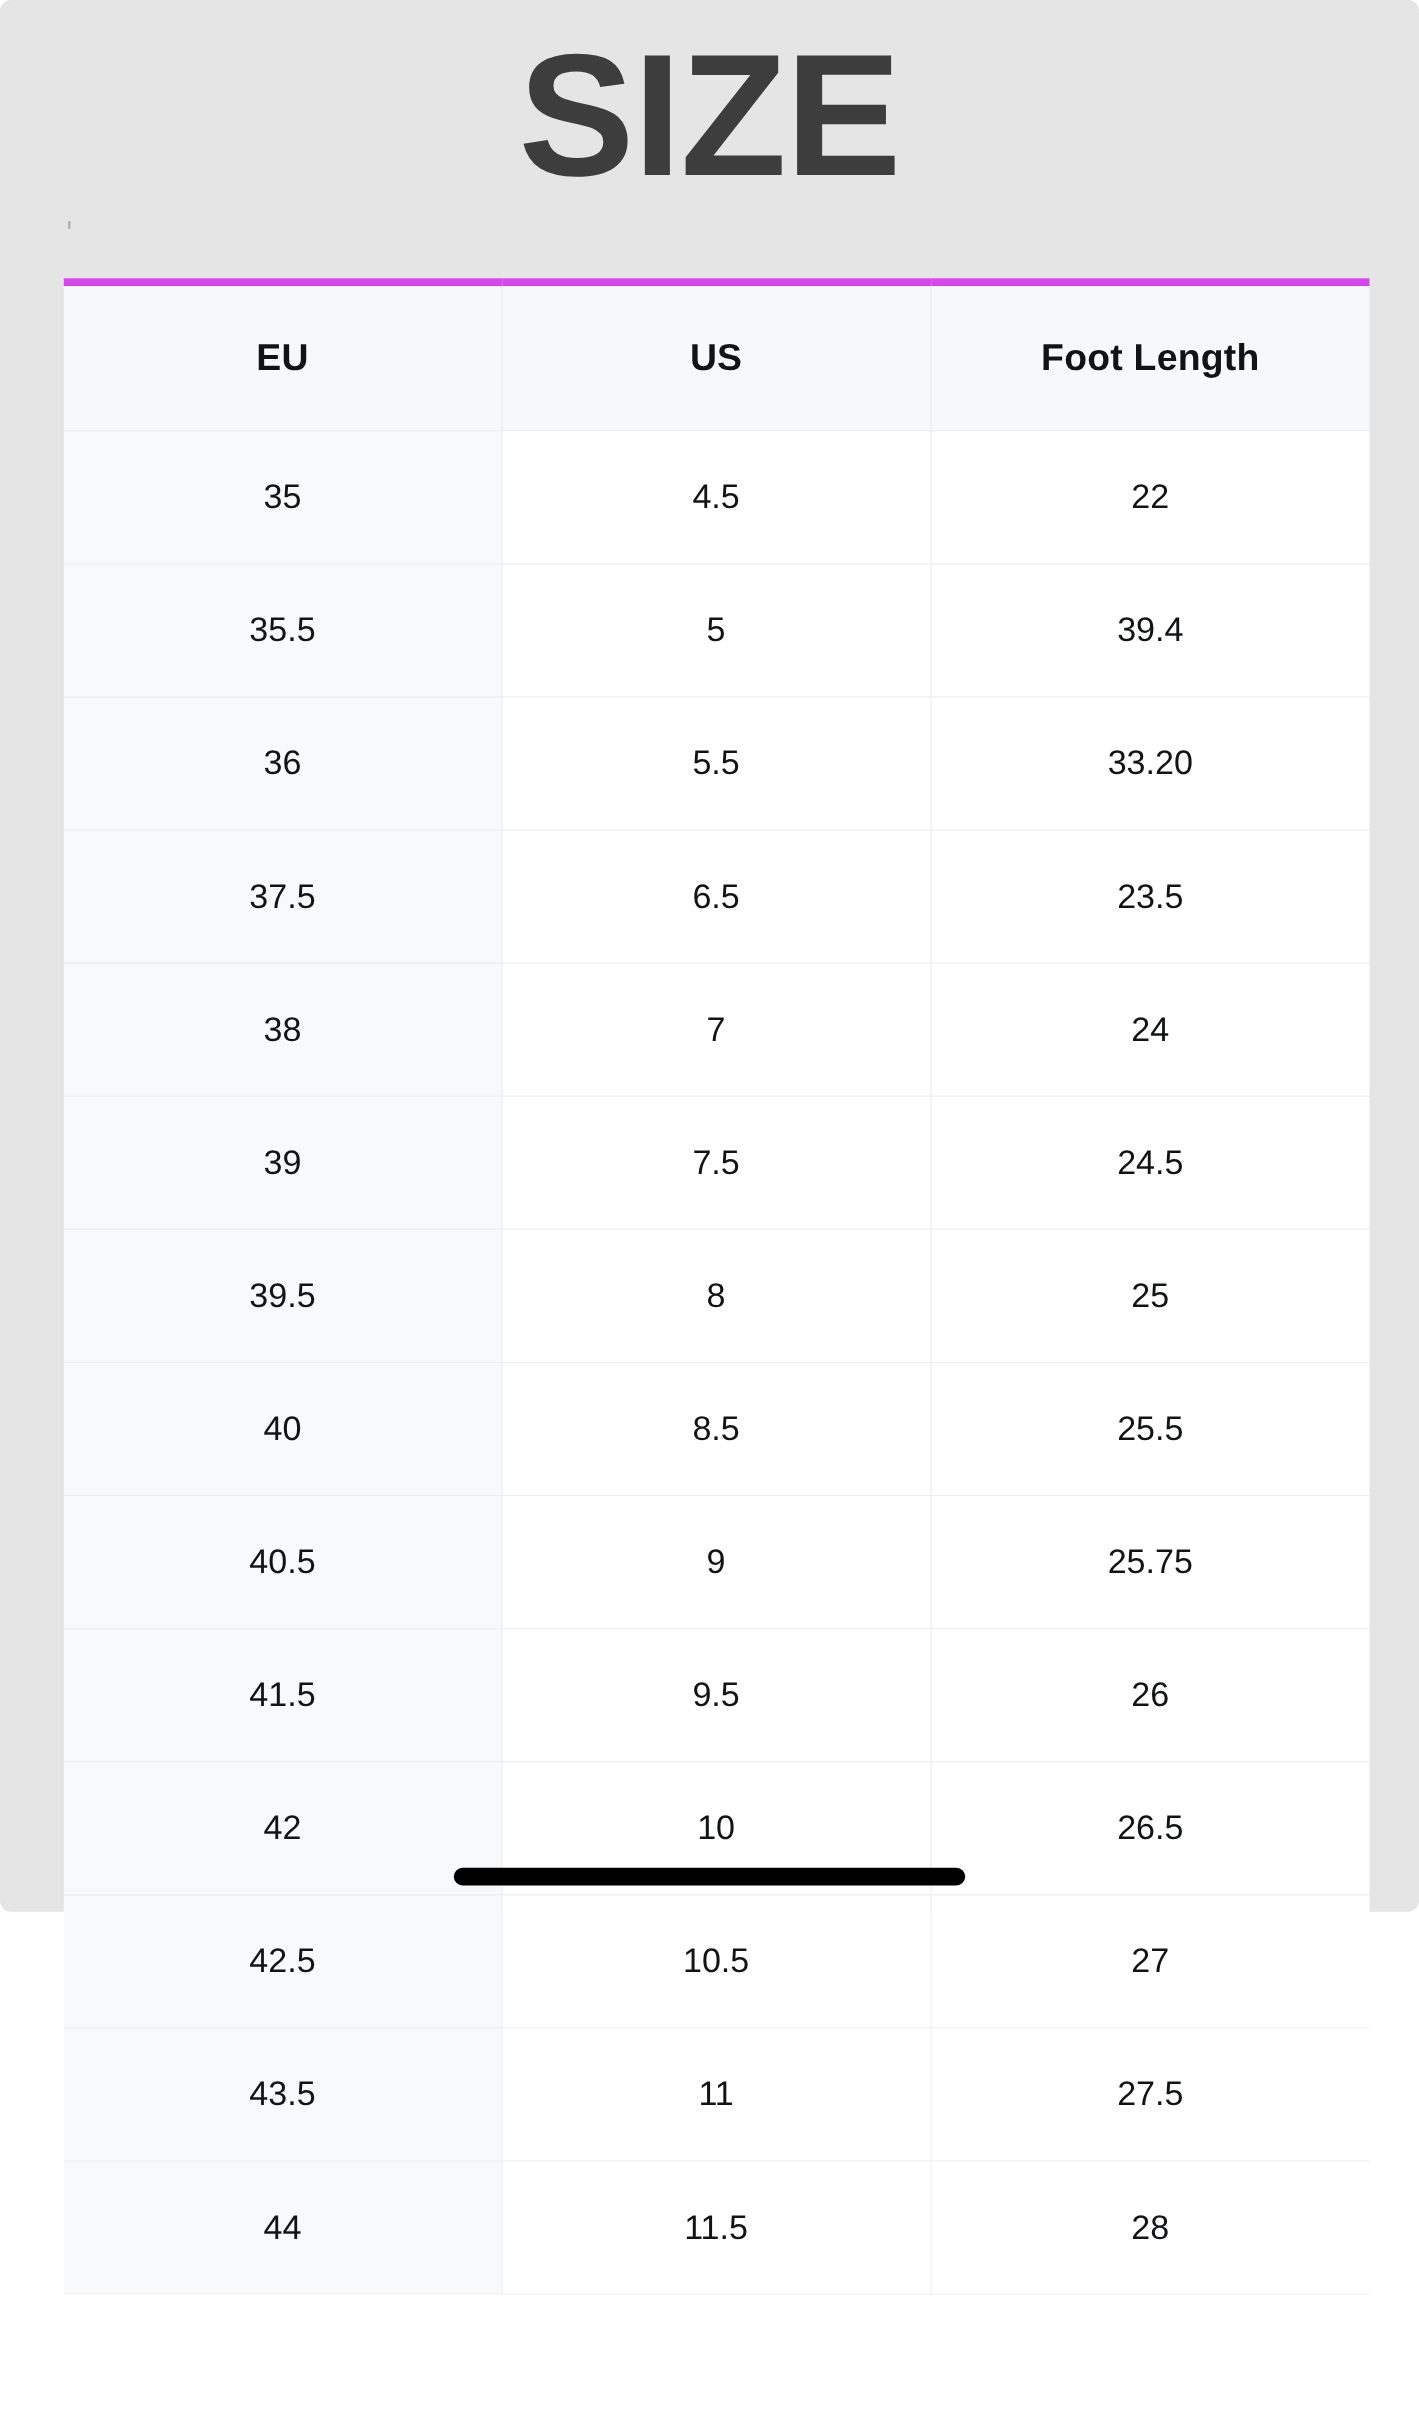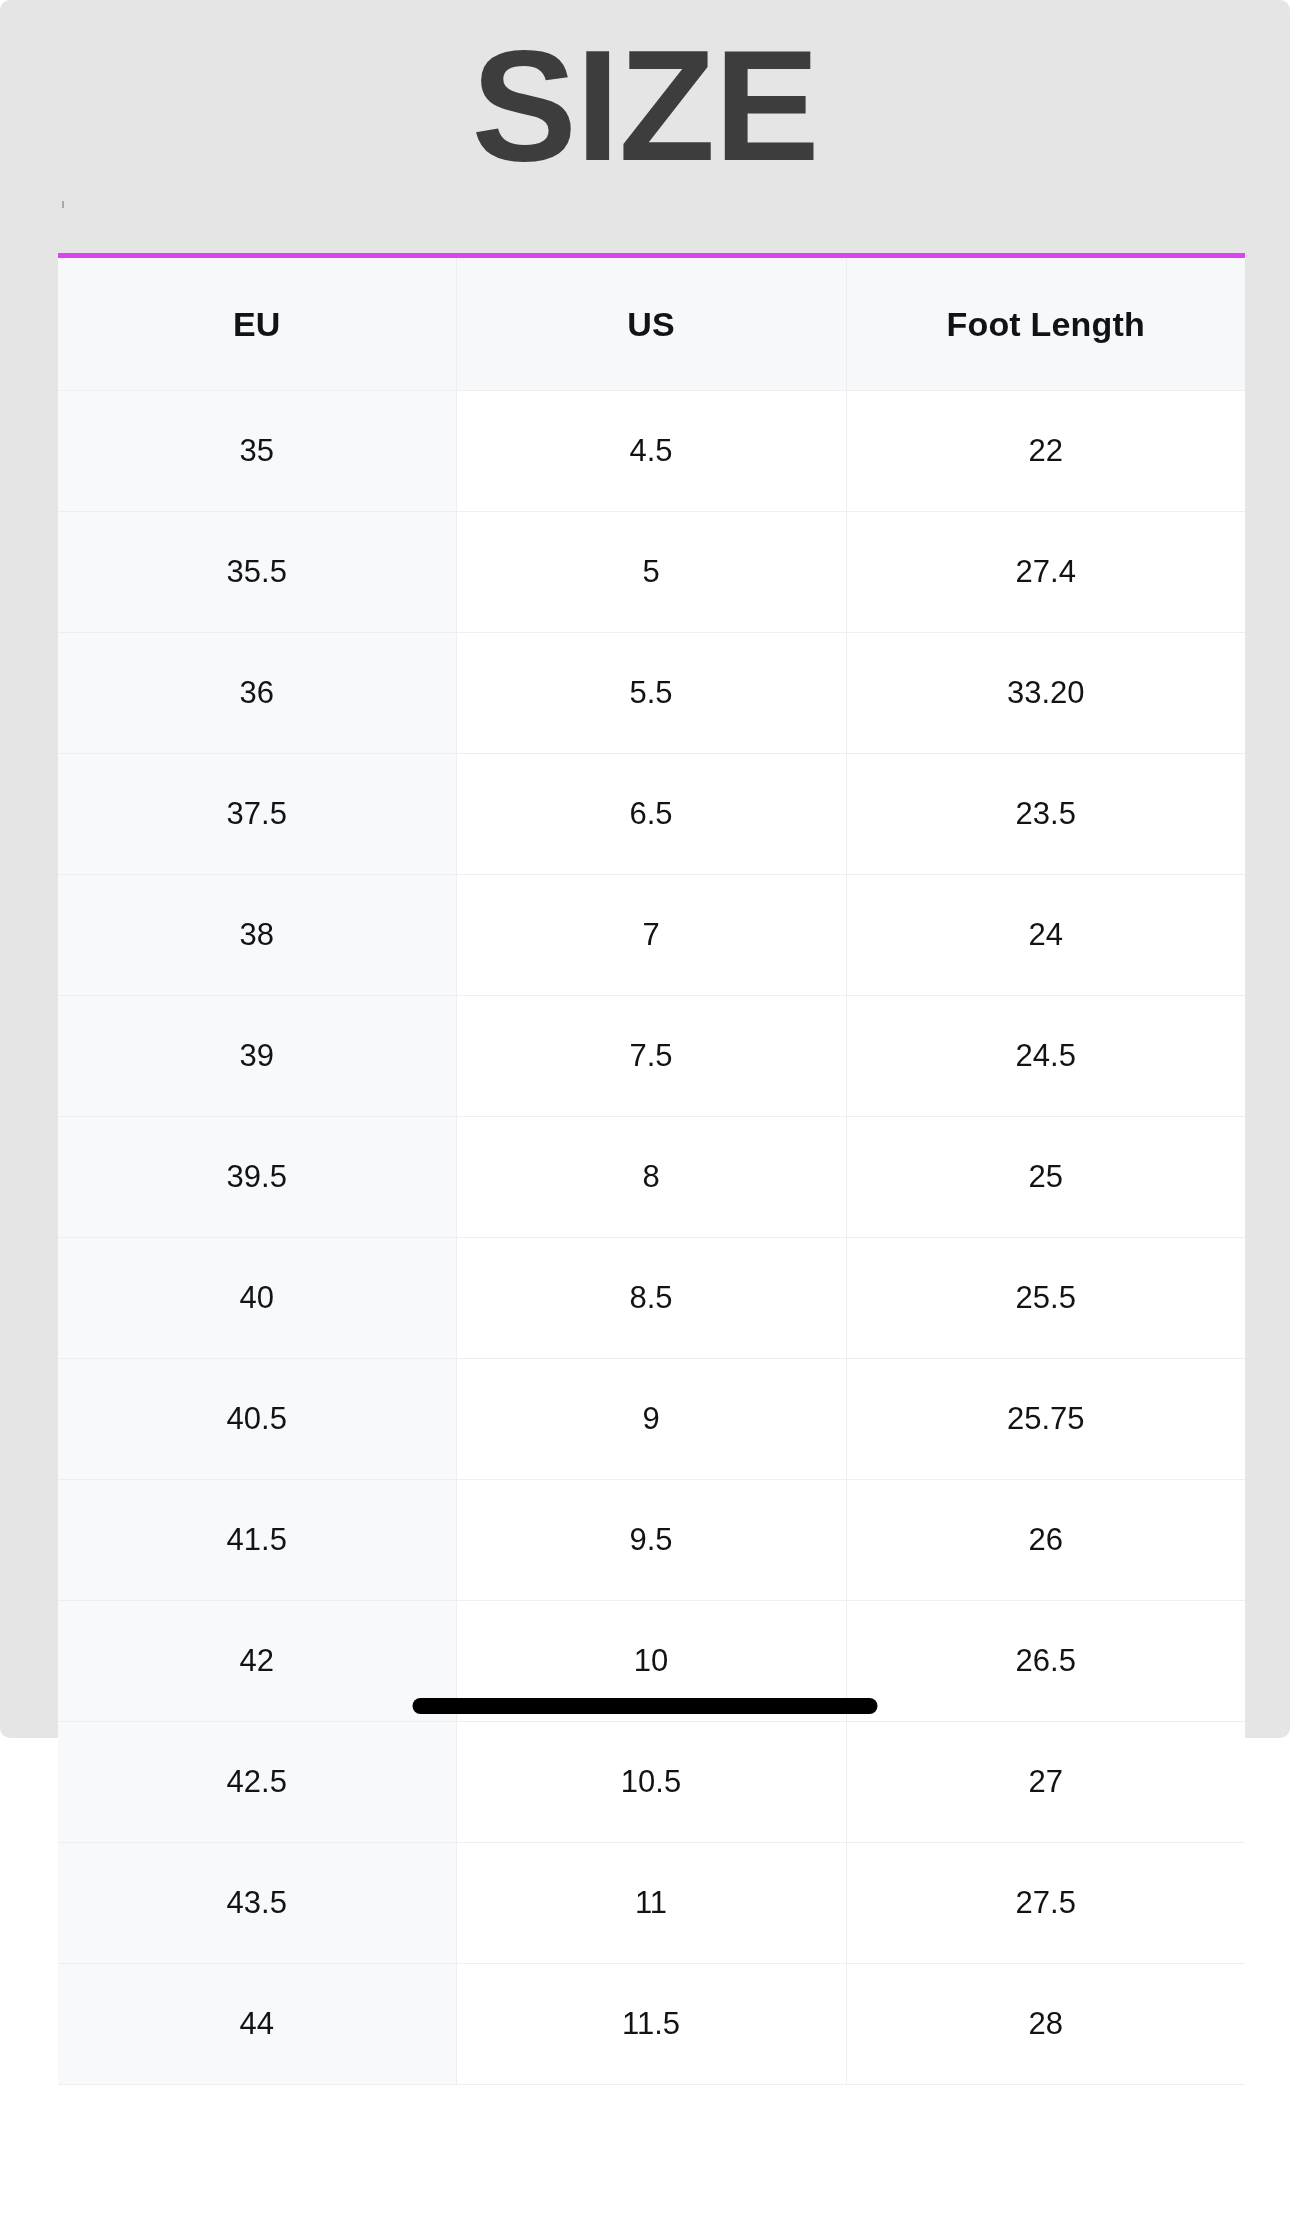--- a/index.html
+++ b/index.html
@@ -56,21 +56,21 @@
     border-right:none;
   }
 
   thead th {
     height:135px;
     background:#f7f8fa;
     font-size:34px;
     font-weight:700;
     letter-spacing:.2px;
   }
-  thead tr th { border-top:5px solid #d946ef; }
+  thead tr th { border-top:7px solid #d946ef; }
 
   tbody td {
     height:121px;
     font-size:31px;
     font-weight:400;
     background:#ffffff;
   }
   tbody td.col-eu {
     background:#f8f9fb;
     font-weight:400;
@@ -115,21 +115,21 @@
       </thead>
       <tbody id="size-table-body">
           <tr>
             <td class="col-eu">35</td>
             <td class="col-us">4.5</td>
             <td class="col-fl">22</td>
           </tr>
           <tr>
             <td class="col-eu">35.5</td>
             <td class="col-us">5</td>
-            <td class="col-fl">27.4</td>
+            <td class="col-fl">39.4</td>
           </tr>
           <tr>
             <td class="col-eu">36</td>
             <td class="col-us">5.5</td>
             <td class="col-fl">33.20</td>
           </tr>
           <tr>
             <td class="col-eu">37.5</td>
             <td class="col-us">6.5</td>
             <td class="col-fl">23.5</td>

